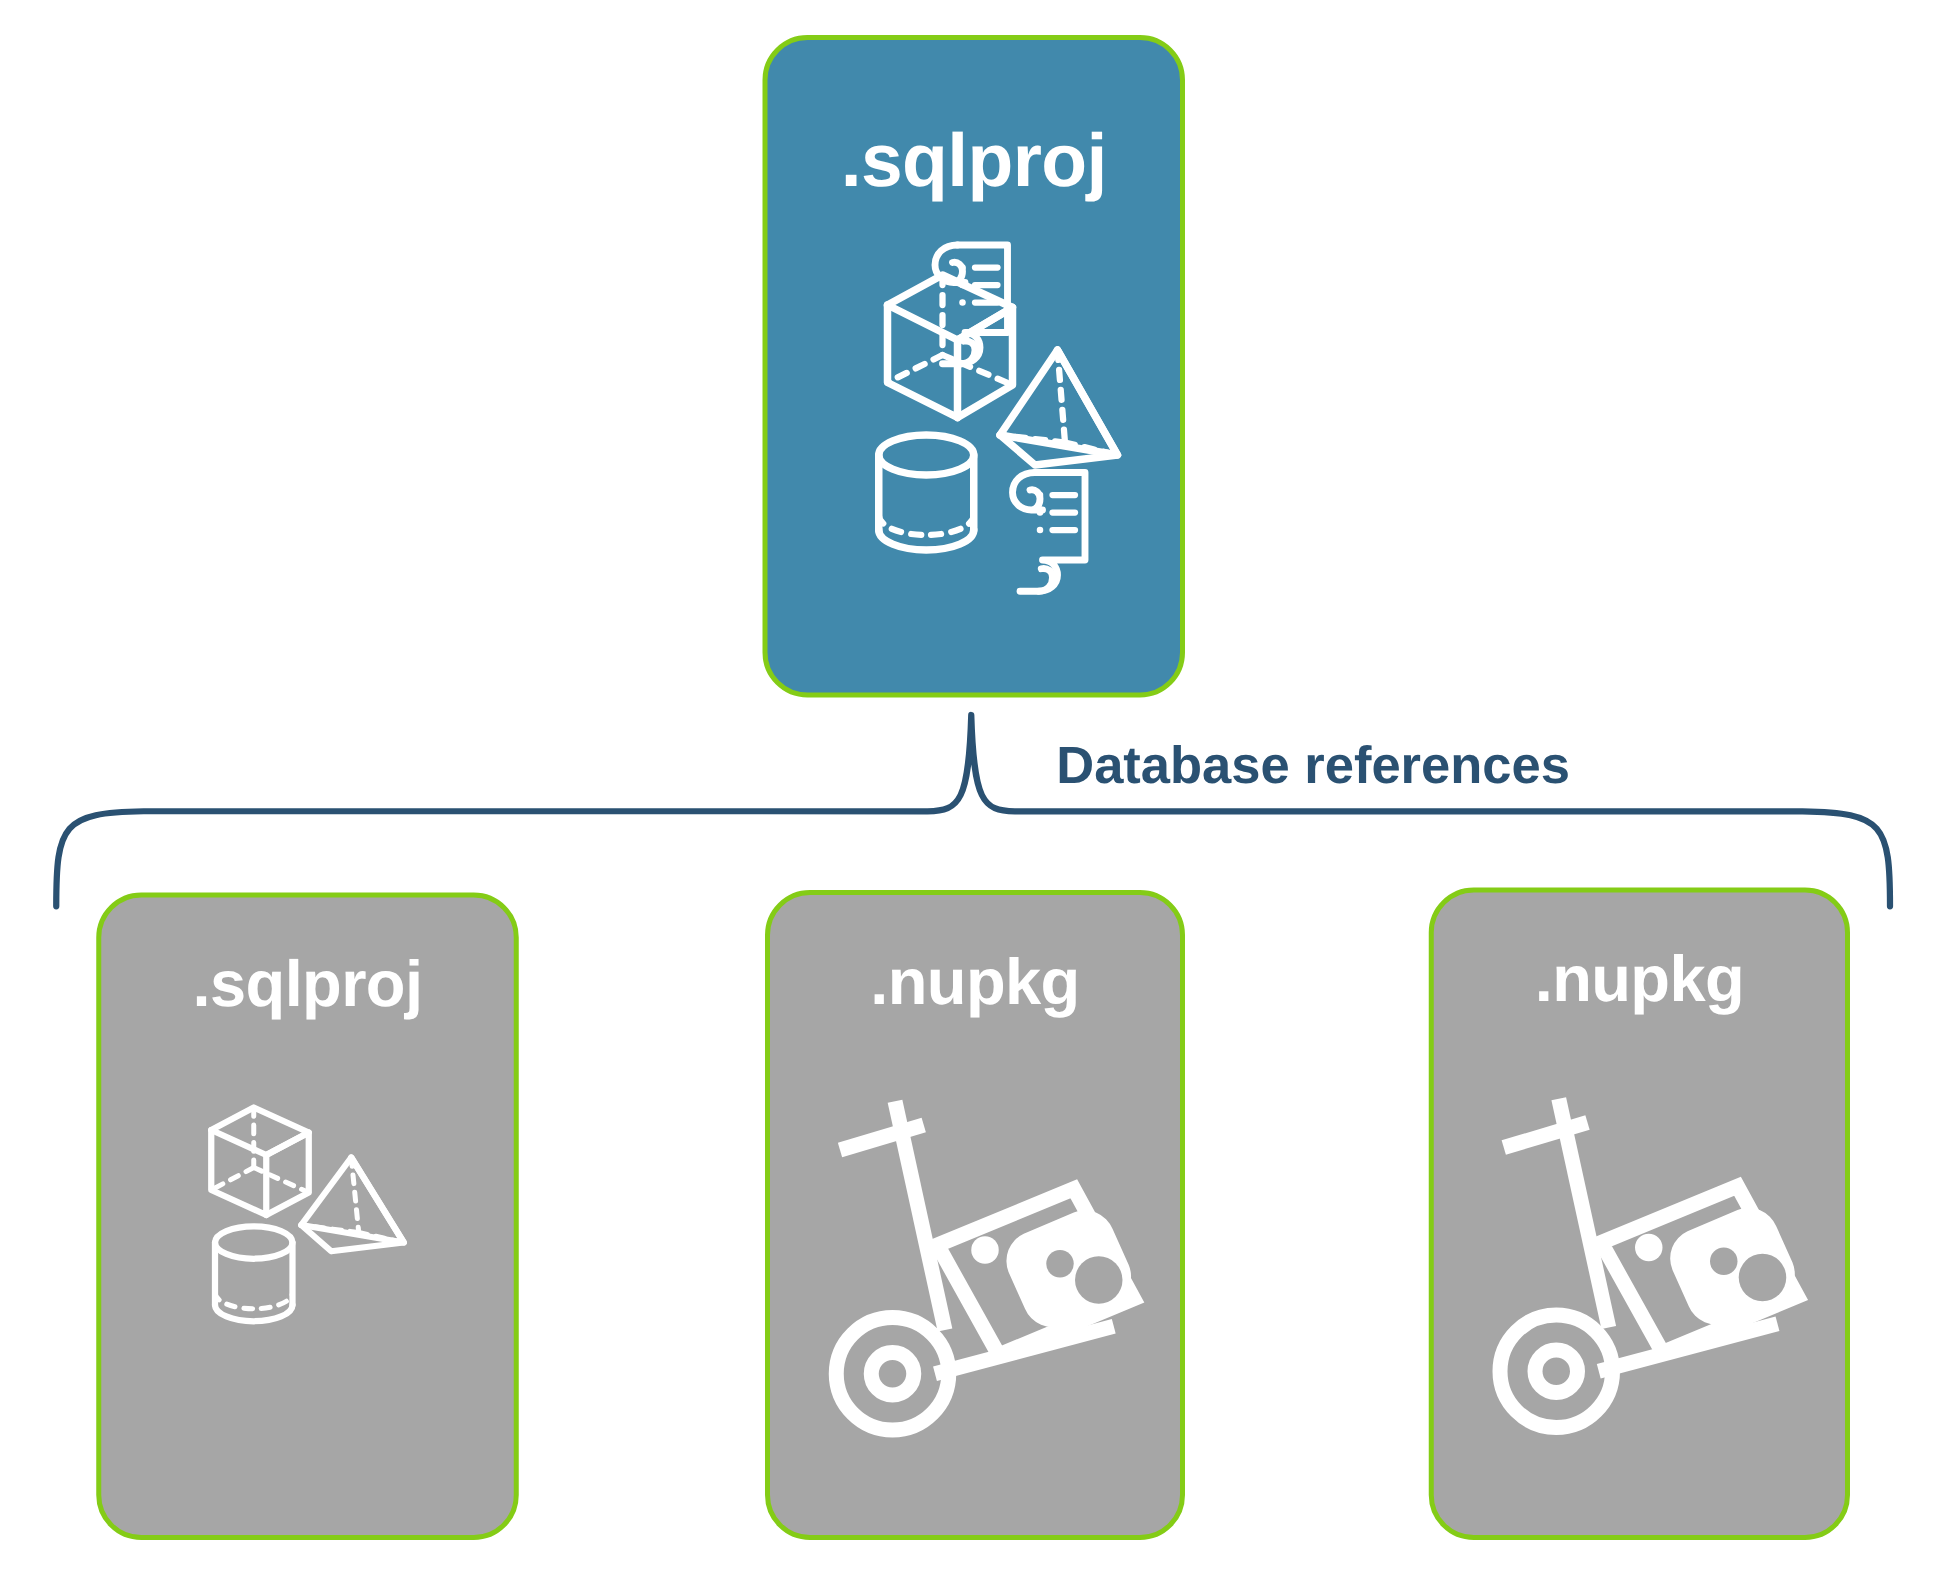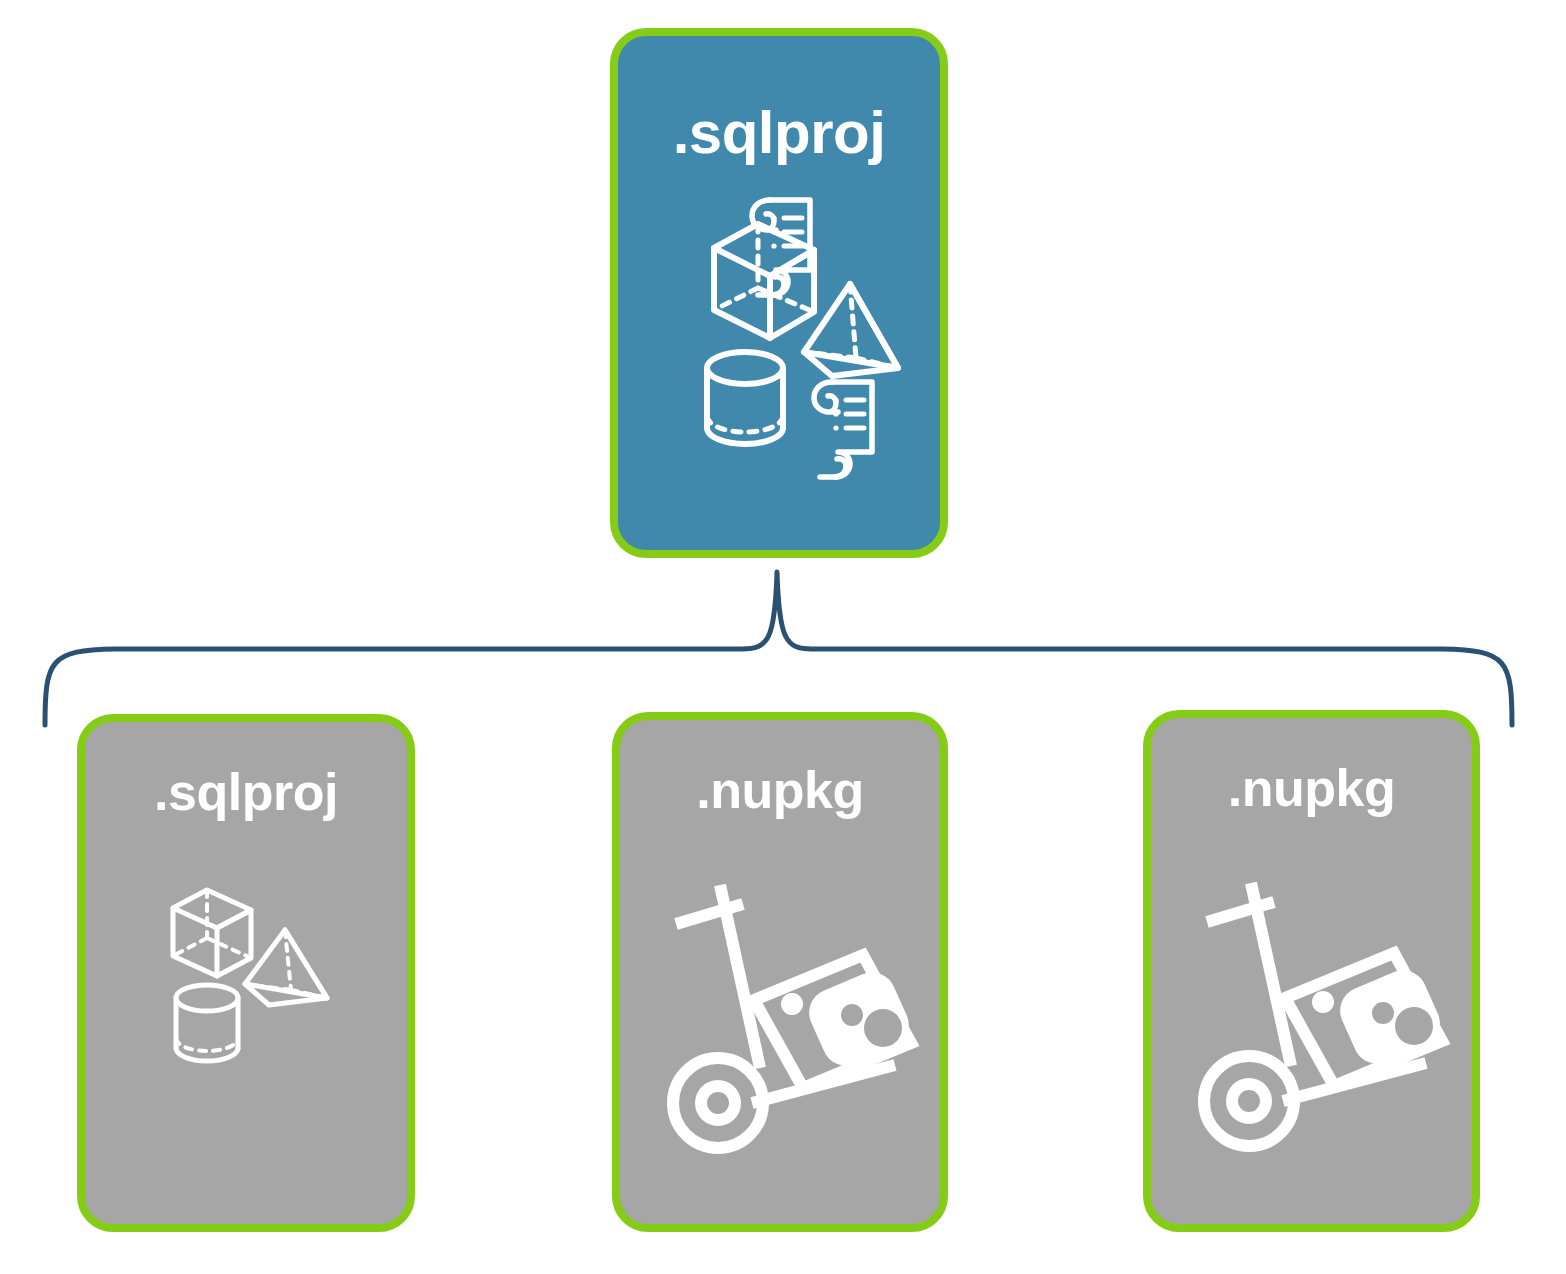--- a/index.html
+++ b/index.html
@@ -13,21 +13,21 @@
   #canvas {
     position: relative;
     width: 1566px;
     height: 1274px;
     background: #ffffff;
     overflow: hidden;
   }
   .card {
     position: absolute;
     box-sizing: border-box;
-    border: 8px solid #84cc16;
+    border: 4px solid #84cc16;
     border-radius: 36px;
   }
   .card-title {
     position: absolute;
     left: 0;
     right: 0;
     text-align: center;
     color: #ffffff;
     font-weight: bold;
     letter-spacing: -0.5px;
@@ -140,20 +140,21 @@
   <svg class="brace-layer" viewBox="0 0 1566 1274">
     <path d="M45,725
              C45,660 50,650 115,649
              L742,649
              C768,649 775,640 777,572
              C779,640 786,649 812,649
              L1442,649
              C1507,650 1512,660 1512,725" fill="none" stroke="#2a5172" stroke-width="5" stroke-linecap="round" stroke-linejoin="round"></path>
   </svg>
 
+  <div class="brace-label" style="left:845px; top:588px; font-size:42px;">Database references</div>
 
   <div class="card card-secondary" style="left:77px; top:714px; width:338px; height:518px;">
 
     <div class="card-title" style="top:40px; font-size:52px;">.sqlproj</div>
 
     <div class="icon-area" style="top:140px; height:250px;">
       <svg width="338" height="250" viewBox="0 0 338 250" aria-hidden="true">
 
         <g fill="none" stroke="#ffffff" stroke-width="5" stroke-linecap="round" stroke-linejoin="round">
           <polygon points="88,46 122,28 166,48 132,66"></polygon>

